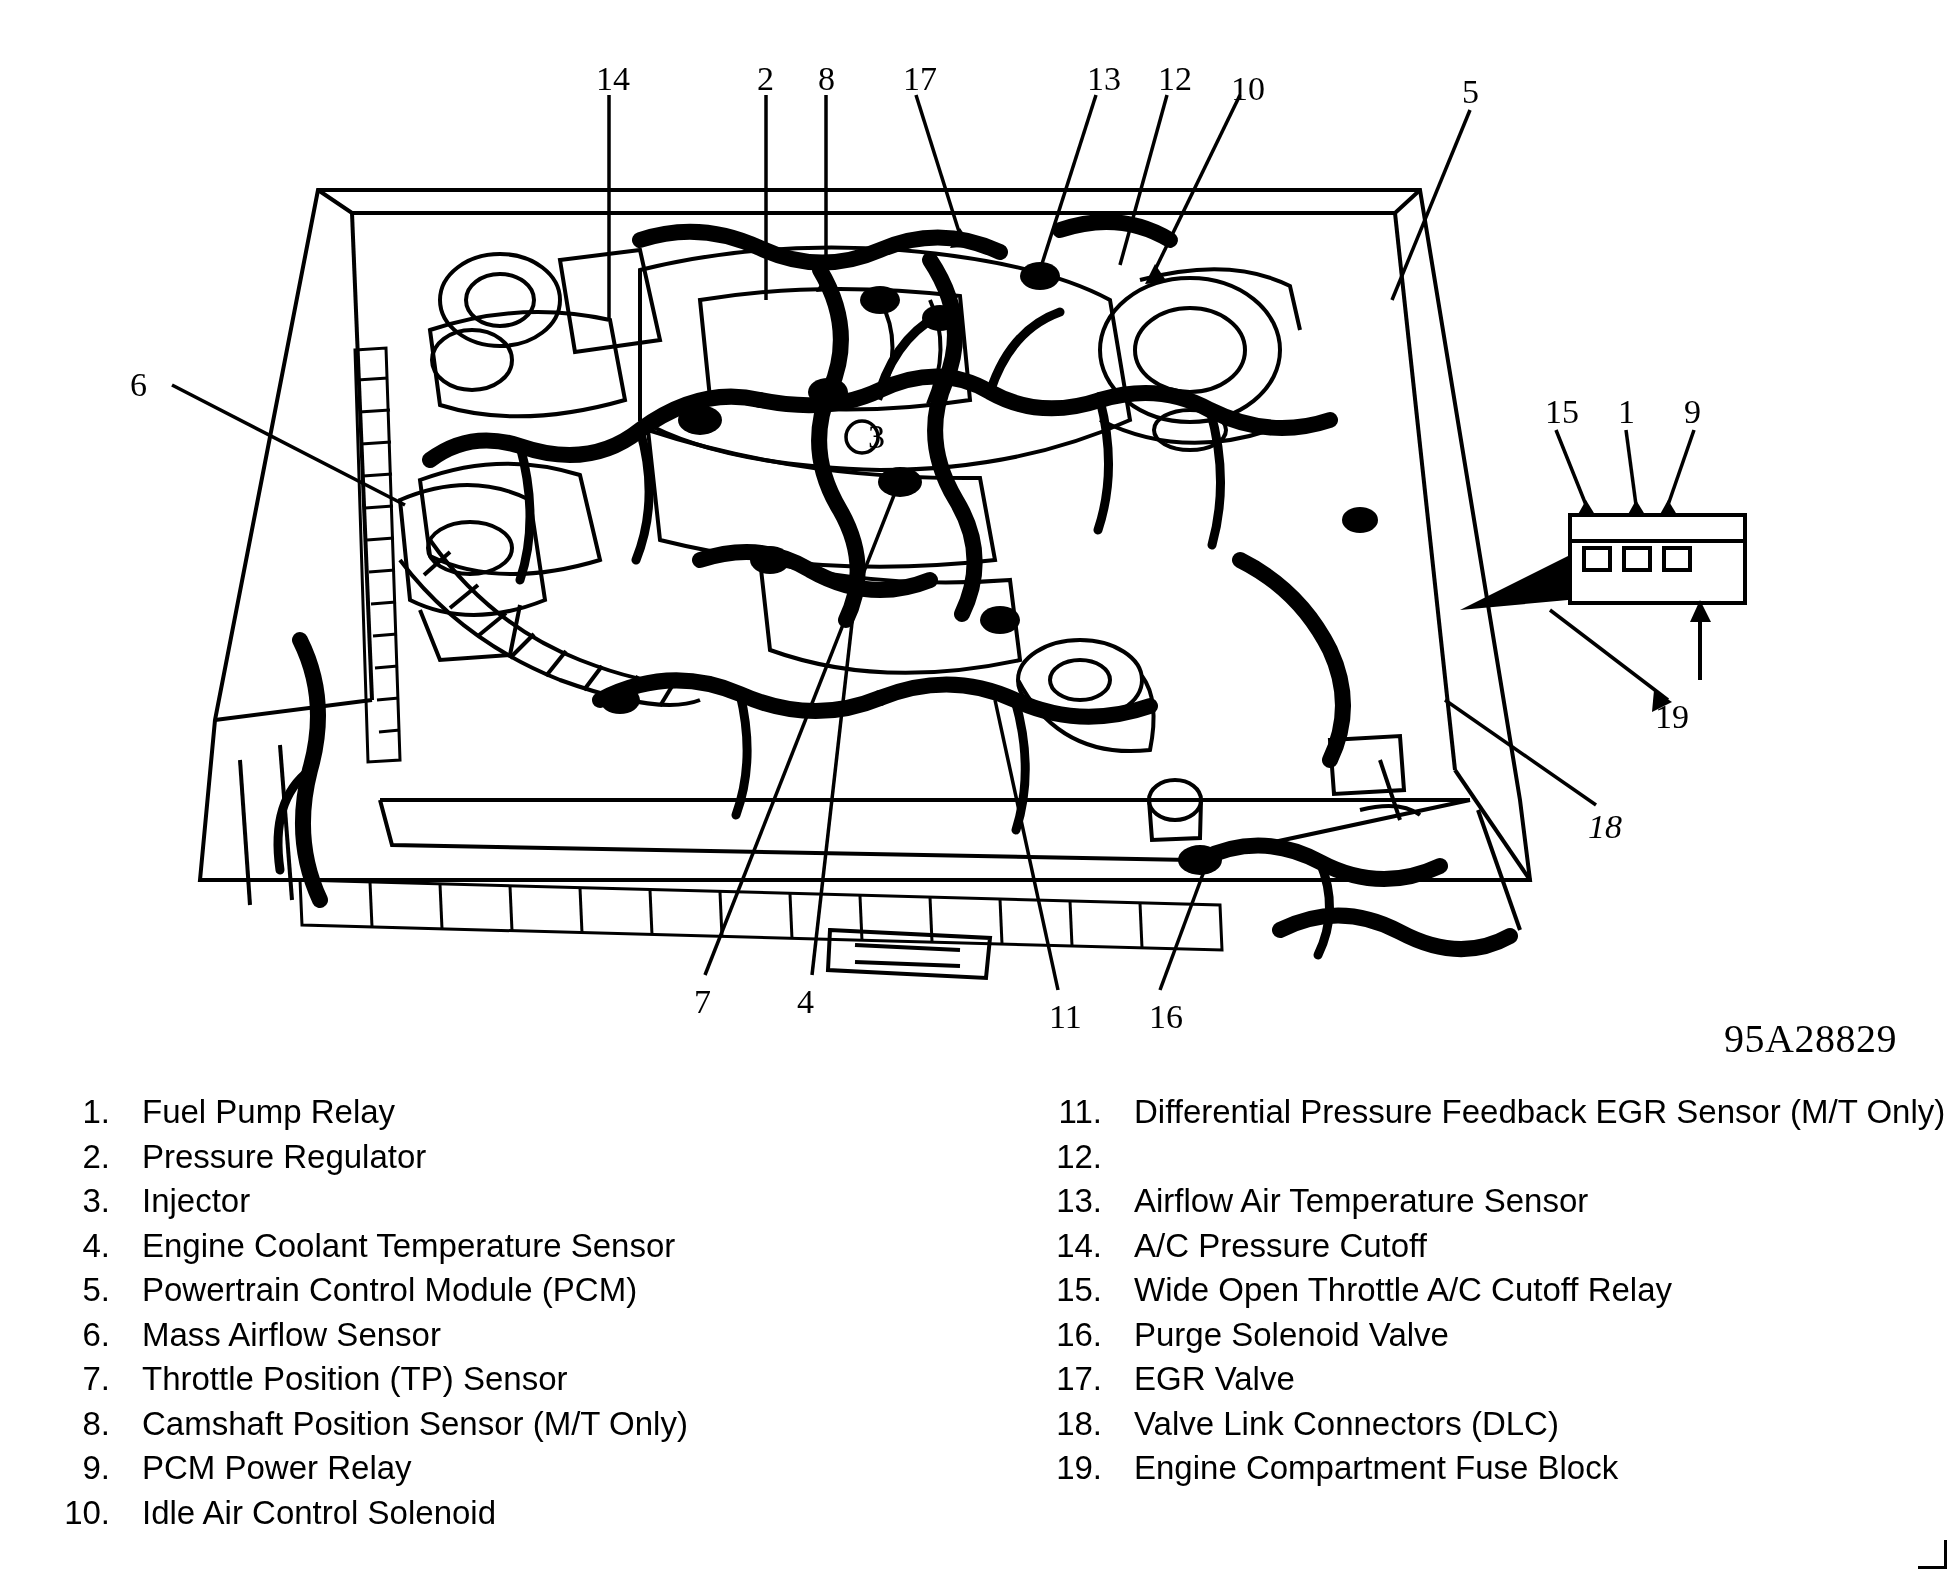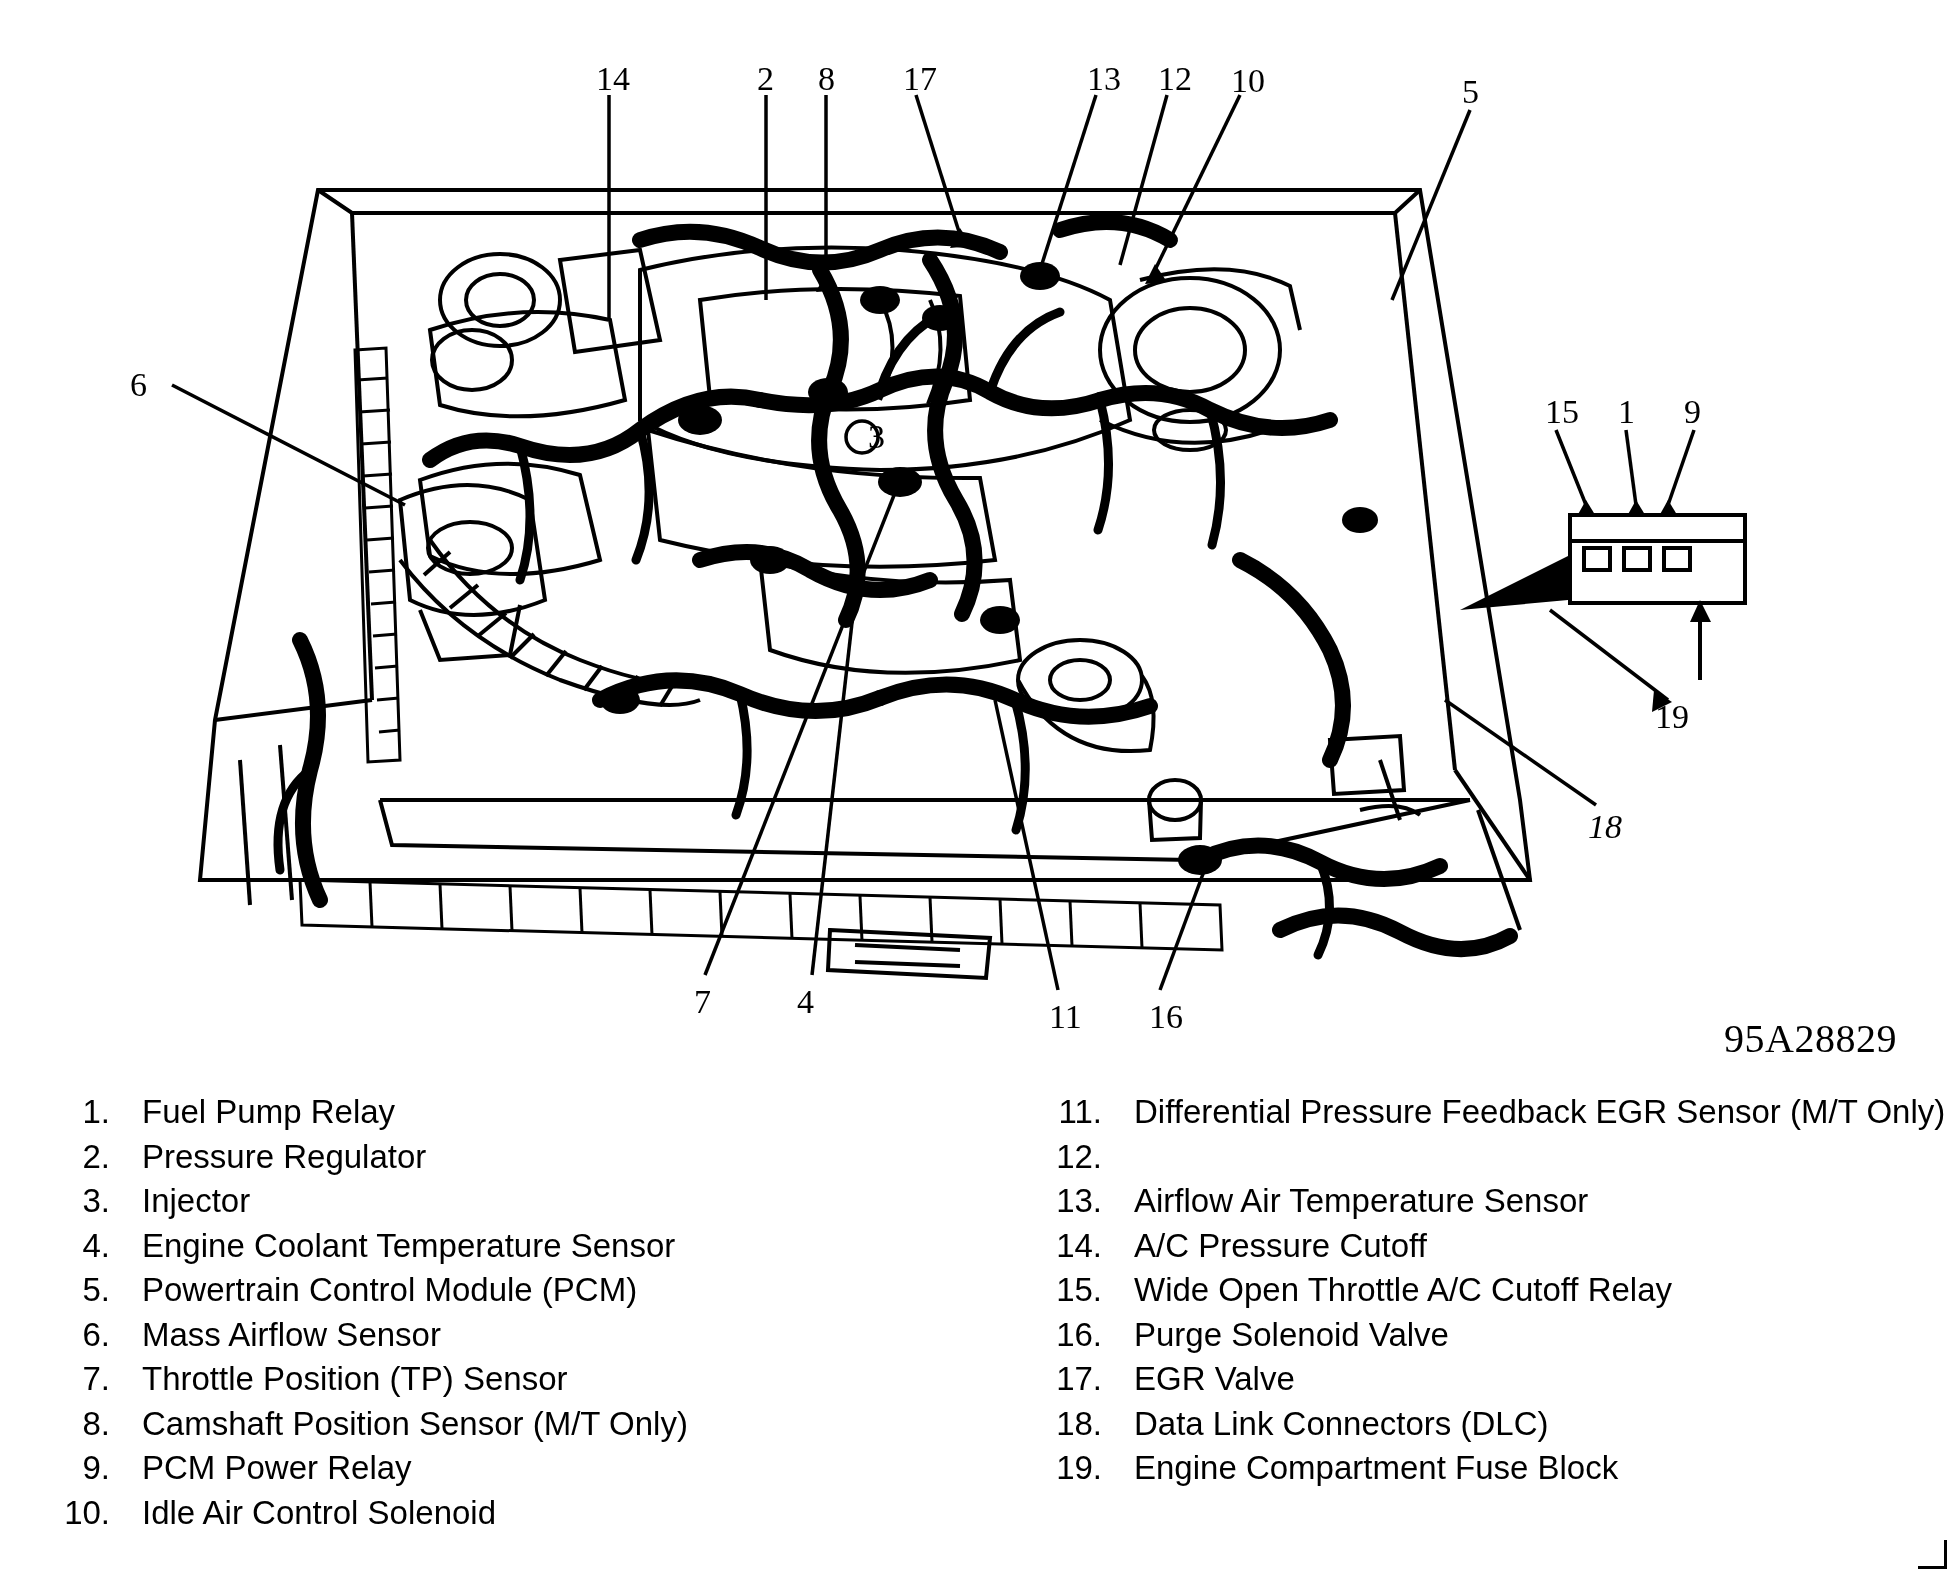--- a/index.html
+++ b/index.html
@@ -308,21 +308,21 @@
     </g>
 
   </svg>
 
   <div class="callout-label" style="left:596px; top:62px;">14</div>
   <div class="callout-label" style="left:757px; top:62px;">2</div>
   <div class="callout-label" style="left:818px; top:62px;">8</div>
   <div class="callout-label" style="left:903px; top:62px;">17</div>
   <div class="callout-label" style="left:1087px; top:62px;">13</div>
   <div class="callout-label" style="left:1158px; top:62px;">12</div>
-  <div class="callout-label" style="left:1231px; top:64px;">10</div>
+  <div class="callout-label" style="left:1231px; top:72px;">10</div>
   <div class="callout-label" style="left:1462px; top:75px;">5</div>
   <div class="callout-label" style="left:130px; top:368px;">6</div>
   <div class="callout-label" style="left:1545px; top:395px;">15</div>
   <div class="callout-label" style="left:1618px; top:395px;">1</div>
   <div class="callout-label" style="left:1684px; top:395px;">9</div>
   <div class="callout-label" style="left:1655px; top:700px;">19</div>
   <div class="callout-label" style="left:1588px; top:810px;font-style:italic;">18</div>
   <div class="callout-label" style="left:694px; top:985px;">7</div>
   <div class="callout-label" style="left:797px; top:985px;">4</div>
   <div class="callout-label" style="left:1049px; top:1000px;">11</div>
@@ -400,21 +400,21 @@
     <div class="legend-item">
       <span class="legend-num">16.</span>
       <span class="legend-text">Purge Solenoid Valve</span>
     </div>
     <div class="legend-item">
       <span class="legend-num">17.</span>
       <span class="legend-text">EGR Valve</span>
     </div>
     <div class="legend-item">
       <span class="legend-num">18.</span>
-      <span class="legend-text">Data Link Connectors (DLC)</span>
+      <span class="legend-text">Valve Link Connectors (DLC)</span>
     </div>
     <div class="legend-item">
       <span class="legend-num">19.</span>
       <span class="legend-text">Engine Compartment Fuse Block</span>
     </div>
   </div>
 
 </div>
 
 <div class="corner-mark"></div>

